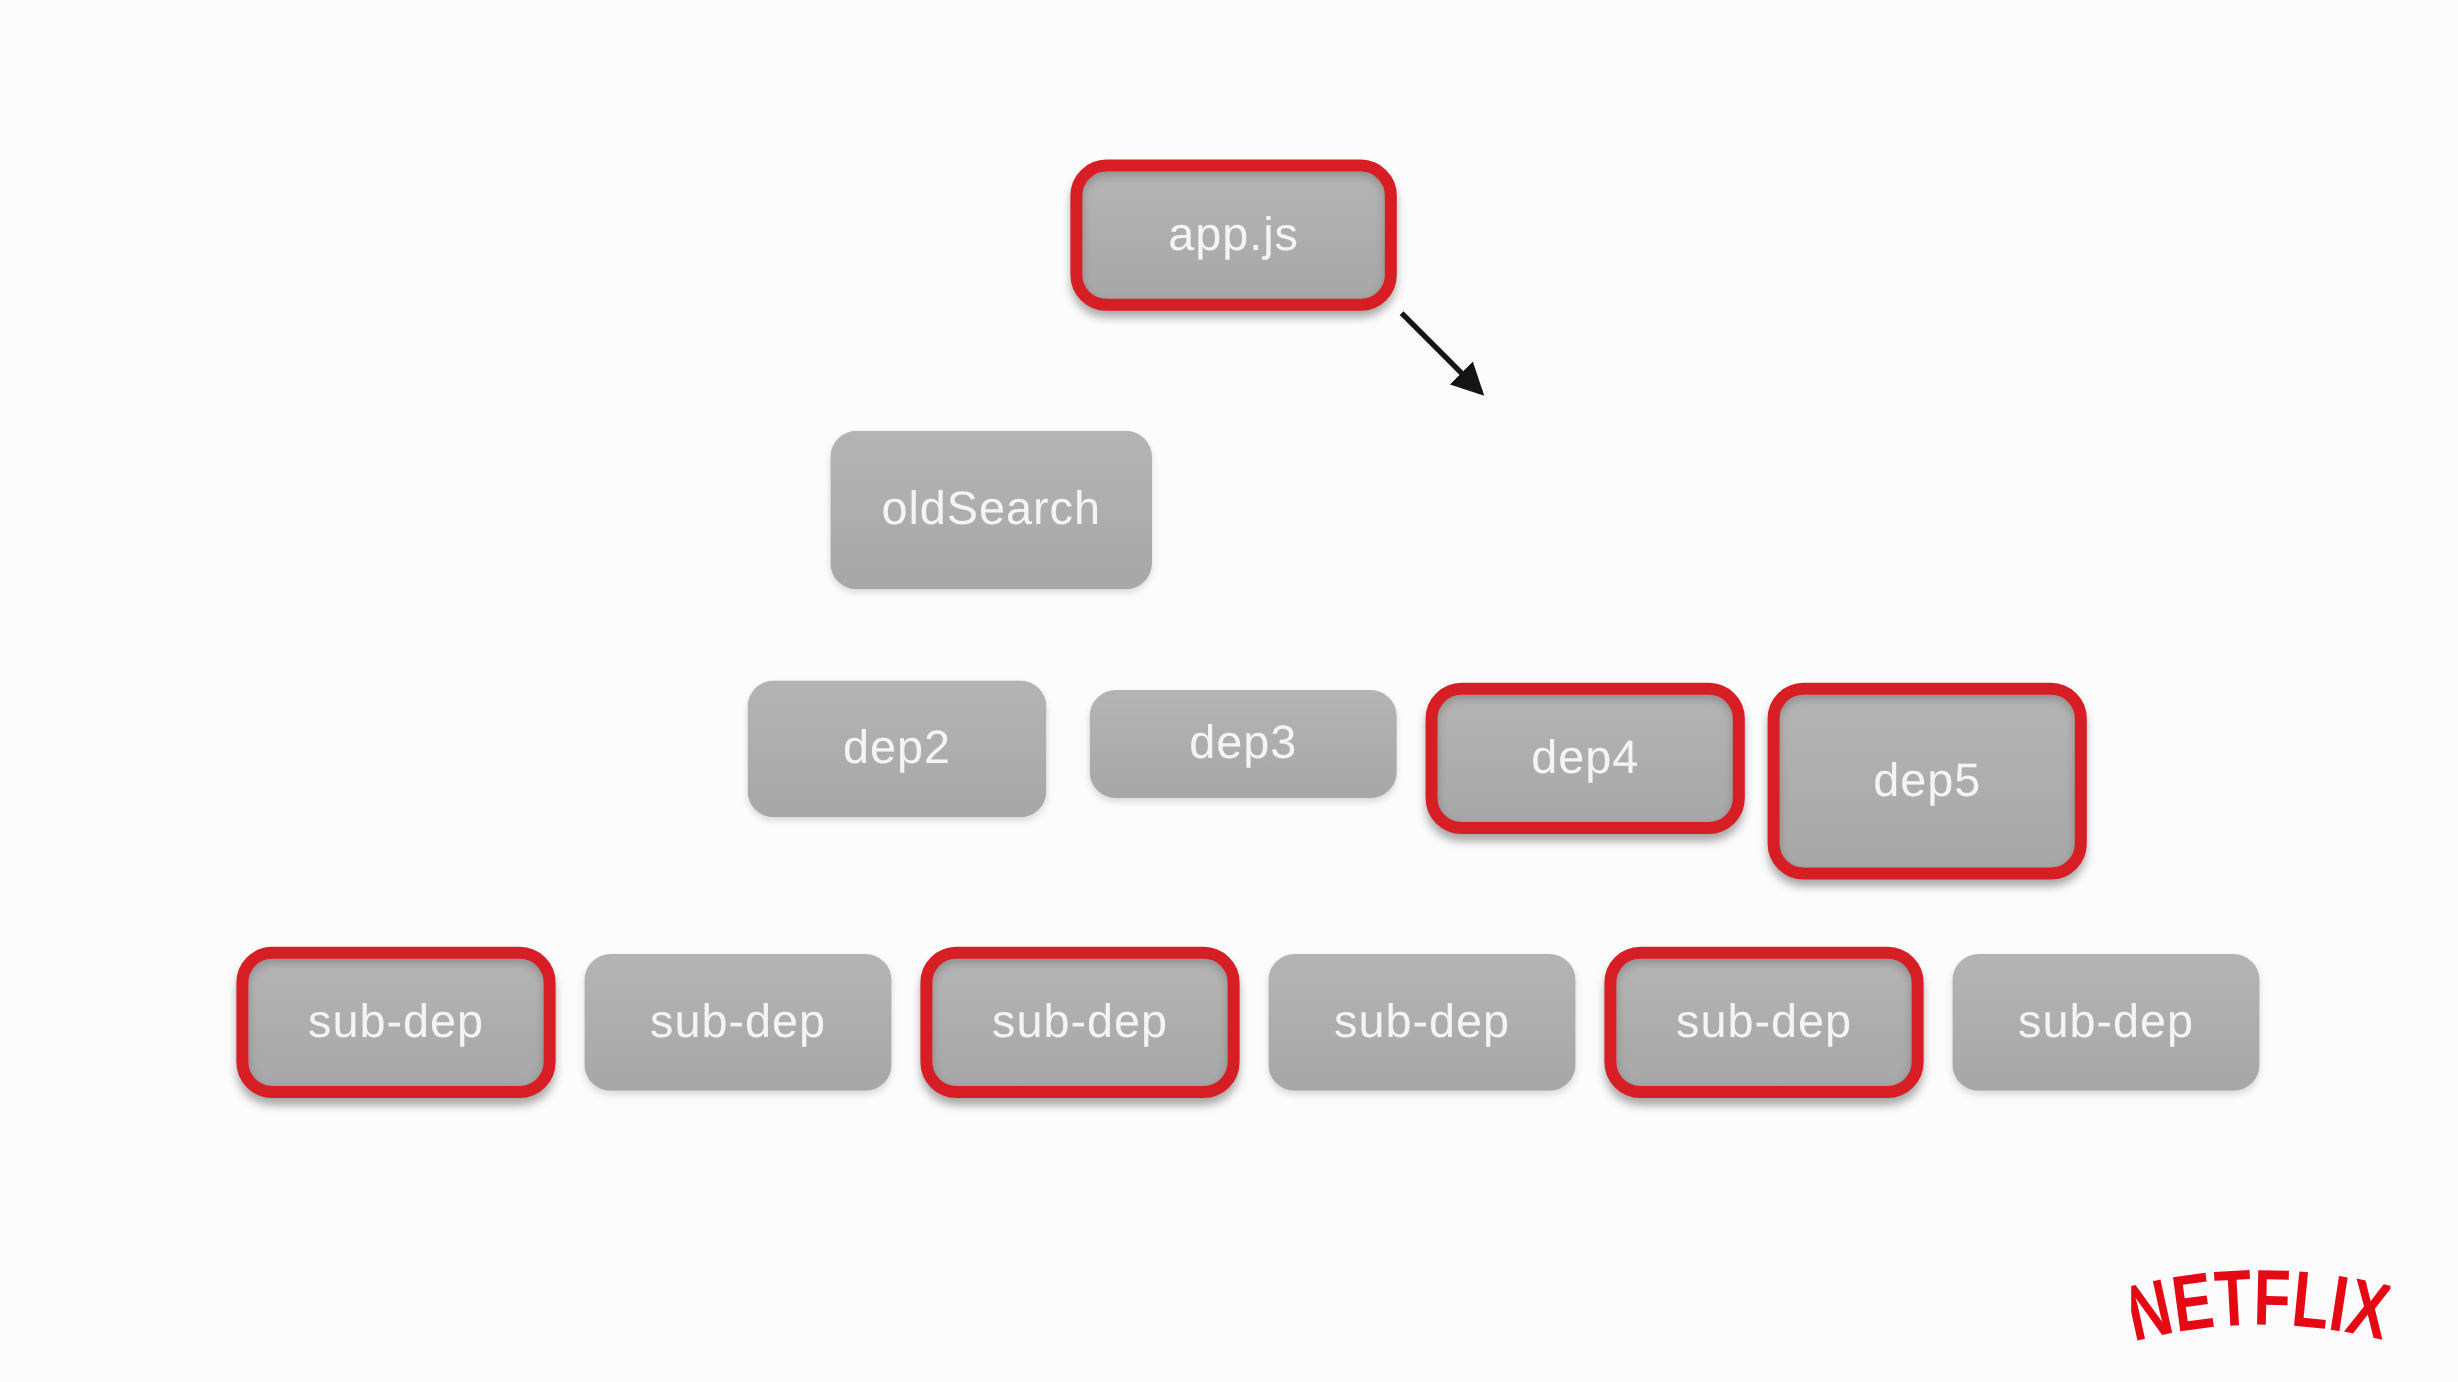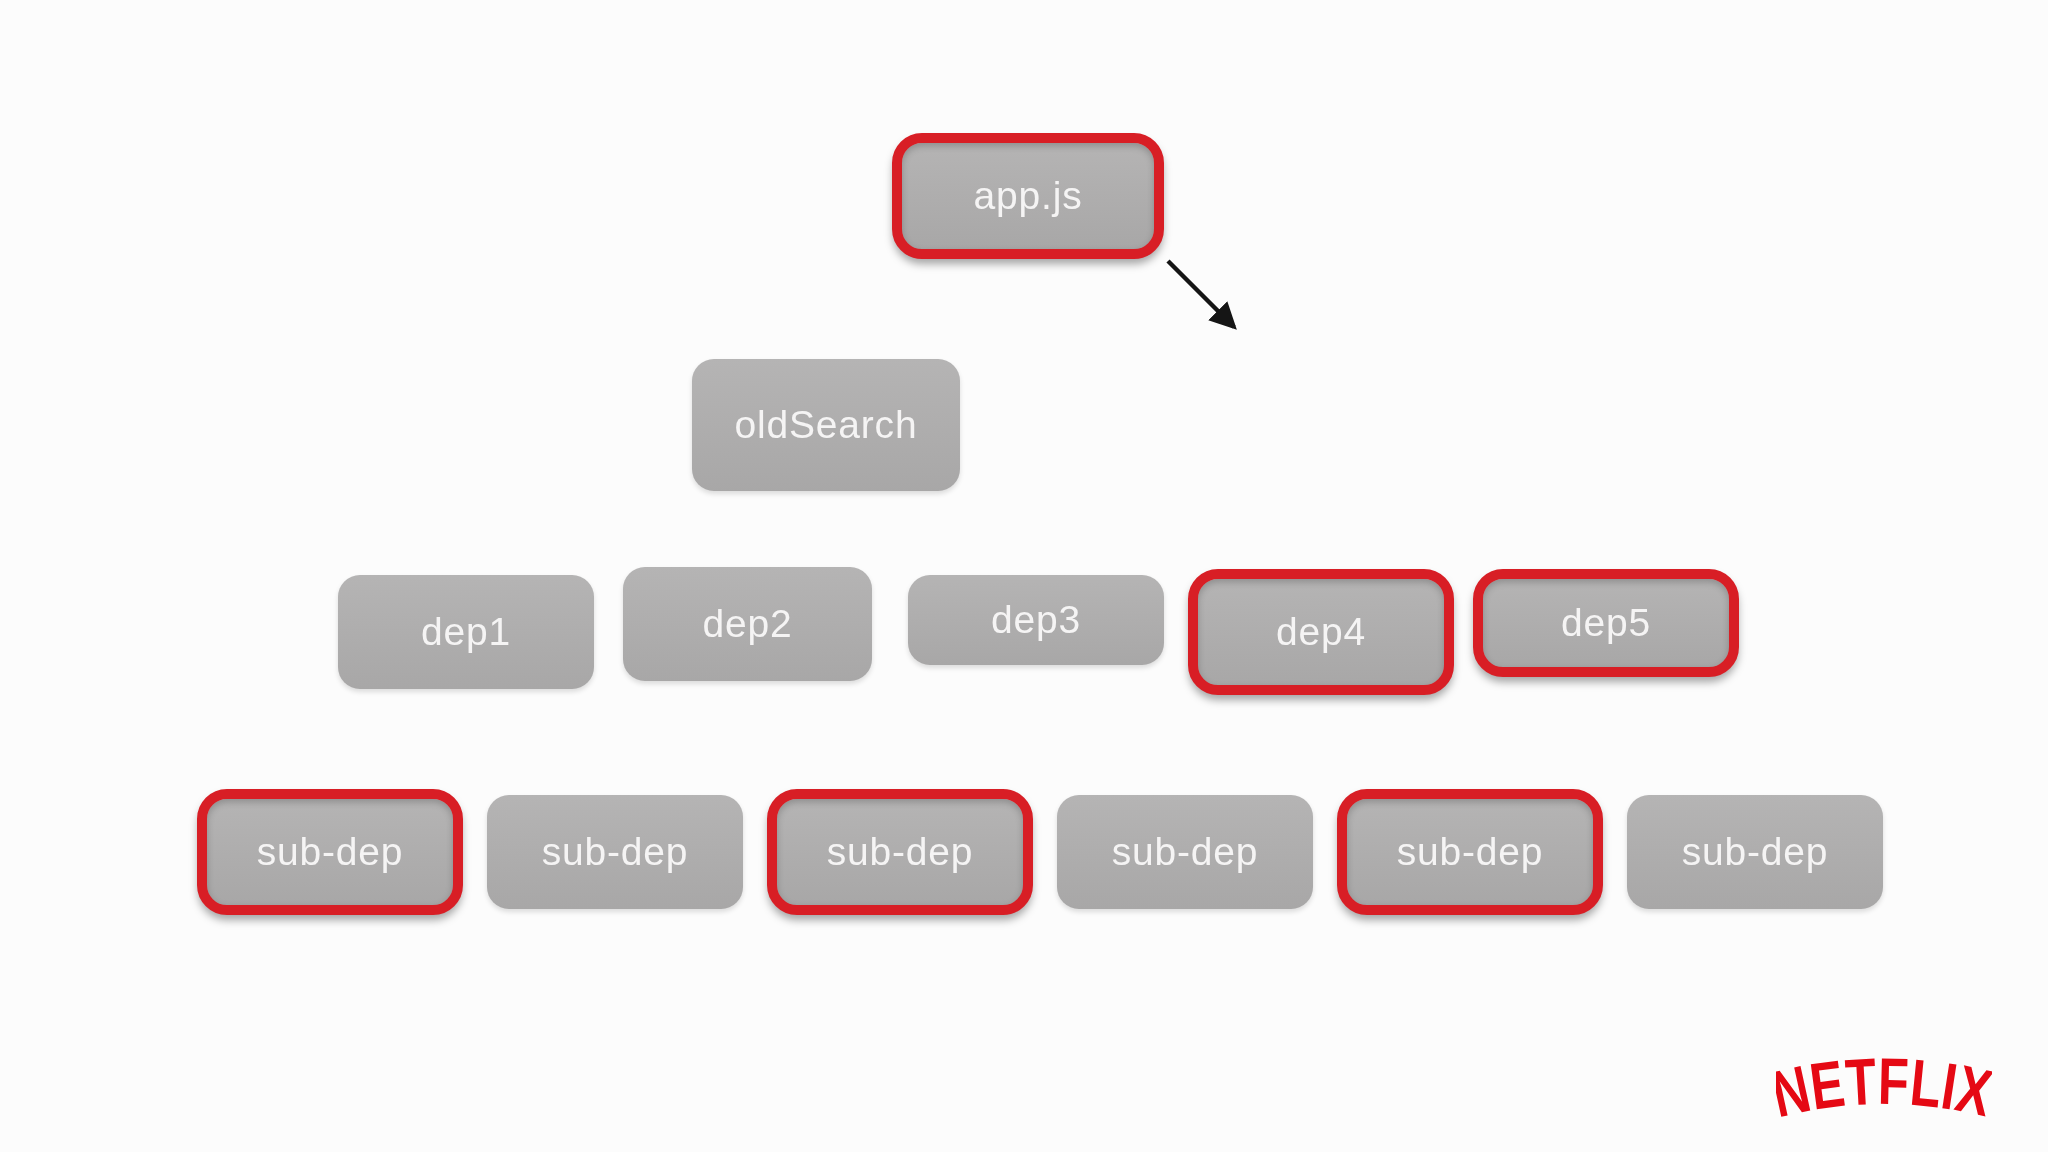--- a/index.html
+++ b/index.html
@@ -66,33 +66,30 @@
   </svg>
 
   <div class="node node--hl" style="left:892px;top:133px;width:272px;height:126px">
     <span class="node-label">app.js</span>
   </div>
 
   <div class="node" style="left:692px;top:359px;width:268px;height:132px">
     <span class="node-label">oldSearch</span>
   </div>
 
-  <div class="node" style="left:338px;top:575px;width:256px;height:114px">
-    <span class="node-label">dep1</span>
-  </div>
   <div class="node" style="left:623px;top:567px;width:249px;height:114px">
     <span class="node-label">dep2</span>
   </div>
   <div class="node" style="left:908px;top:575px;width:256px;height:90px">
     <span class="node-label">dep3</span>
   </div>
   <div class="node node--hl" style="left:1188px;top:569px;width:266px;height:126px">
     <span class="node-label">dep4</span>
   </div>
-  <div class="node node--hl" style="left:1473px;top:569px;width:266px;height:108px">
+  <div class="node node--hl" style="left:1473px;top:569px;width:266px;height:164px">
     <span class="node-label">dep5</span>
   </div>
 
   <div class="node node--hl" style="left:197px;top:789px;width:266px;height:126px">
     <span class="node-label">sub-dep</span>
   </div>
   <div class="node" style="left:487px;top:795px;width:256px;height:114px">
     <span class="node-label">sub-dep</span>
   </div>
   <div class="node node--hl" style="left:767px;top:789px;width:266px;height:126px">

